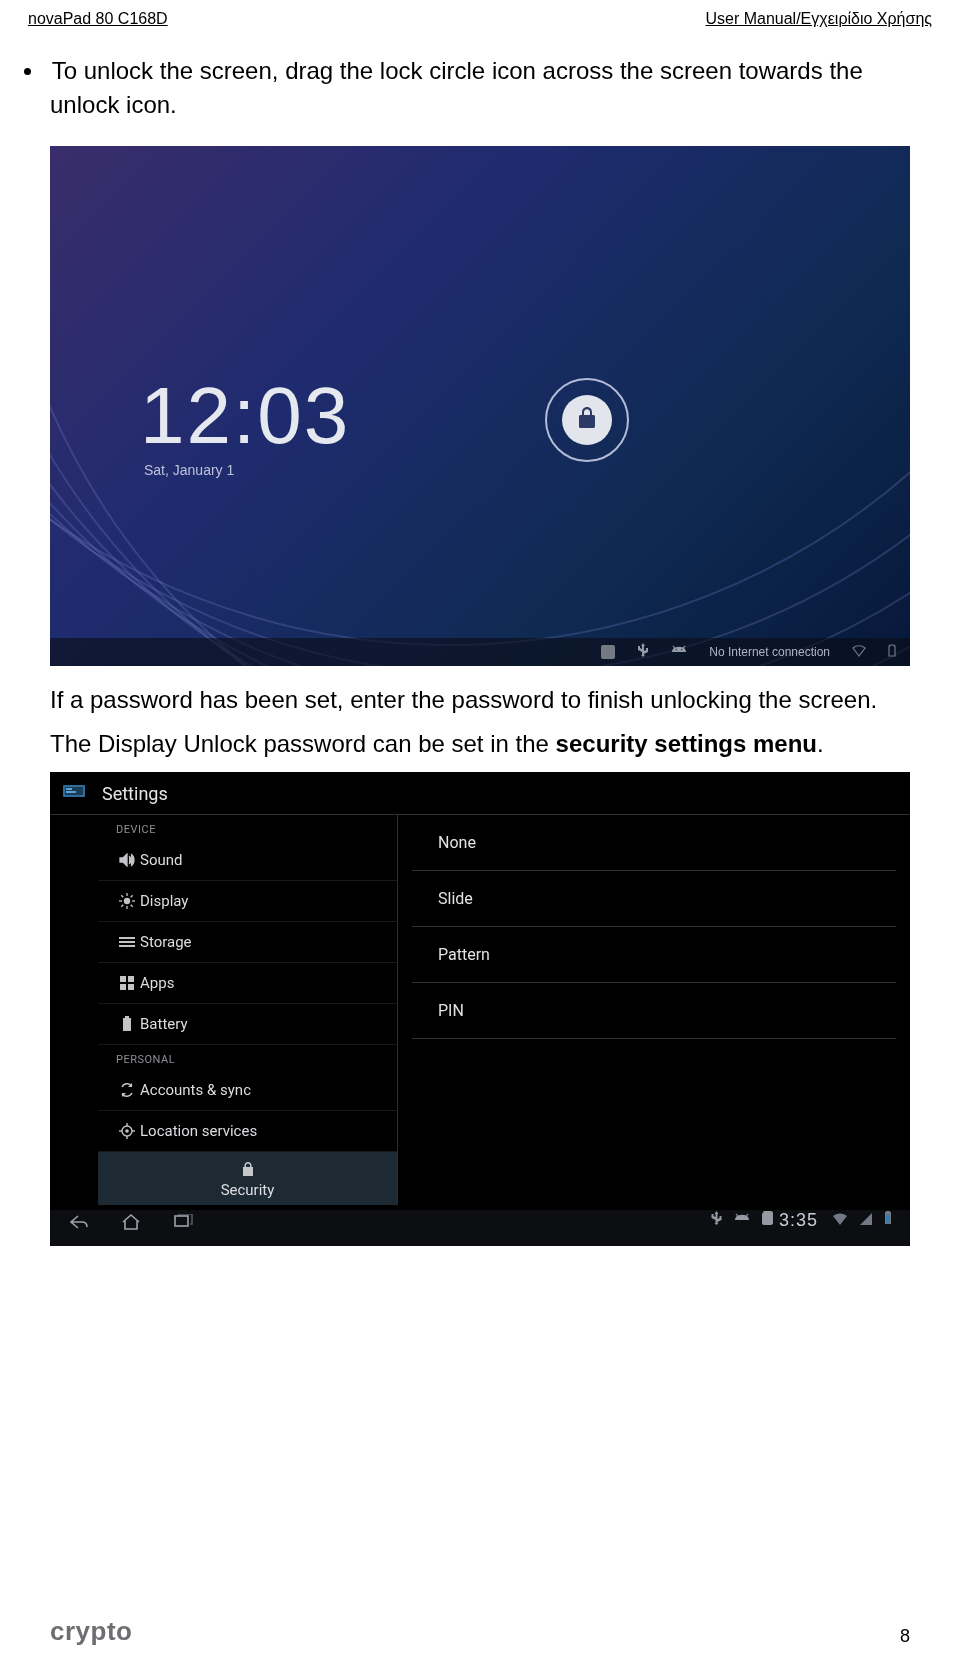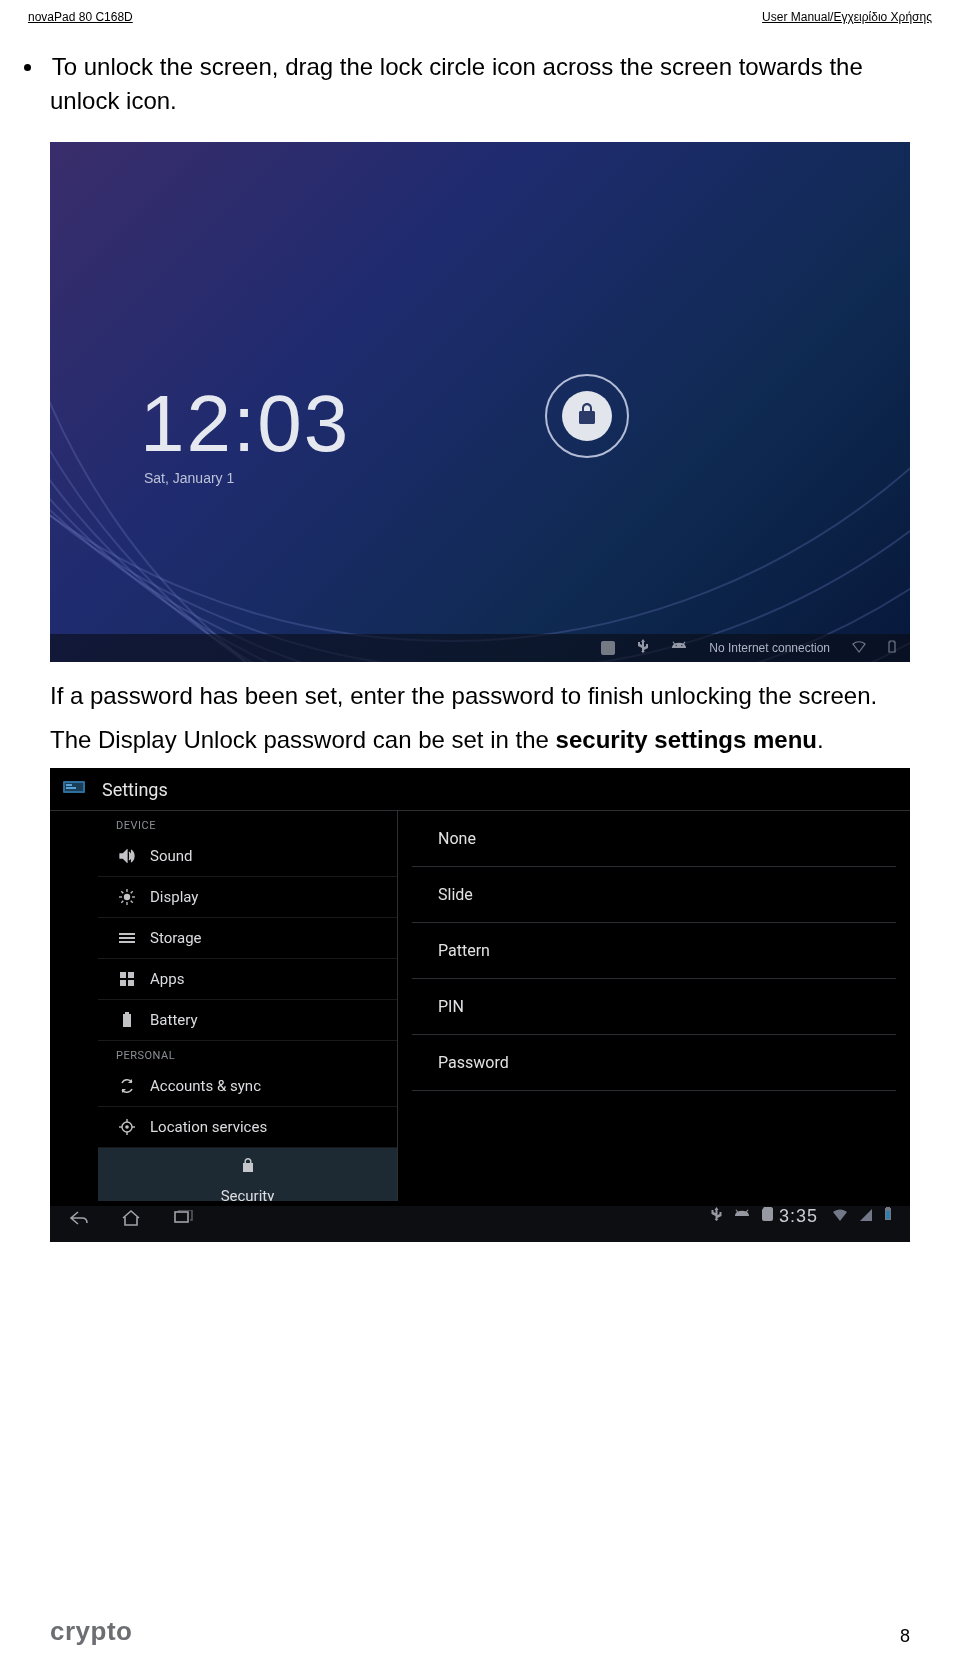--- a/index.html
+++ b/index.html
@@ -1,56 +1,56 @@
 <!DOCTYPE html>
 <html><head>
 <meta charset="utf-8">
 <style>
   * { margin: 0; padding: 0; box-sizing: border-box; }
   body { width: 960px; height: 1675px; background: #ffffff; font-family: Arial, Helvetica, sans-serif; color: #000; position: relative; }
-  .page-header { display: flex; justify-content: space-between; padding: 10px 28px 0; font-size: 12px; }
+  .page-header { display: flex; justify-content: space-between; padding: 10px 28px 0; font-size: 16px; }
   .page-header .left { text-decoration: underline; }
   .page-header .right { text-decoration: underline; }
   .content { padding: 10px 50px 0; }
   .bullet-para { font-size: 24px; line-height: 1.35; margin: 16px 0 24px; }
   .bullet-dot { display: inline-block; width: 7px; height: 7px; background: #000; border-radius: 50%; vertical-align: middle; margin-right: 14px; margin-left: -26px; }
   .bullet-para span.txt { vertical-align: middle; }
 
   
   .lockscreen { width: 860px; height: 520px; background: linear-gradient(135deg, #3a2d6b 0%, #1f2b6f 35%, #0f2a52 70%, #07183a 100%); margin: 0 0 18px; position: relative; overflow: hidden; }
   .wave { position: absolute; width: 1400px; height: 1400px; border-radius: 50%; border: 2px solid rgba(120,130,200,0.28); }
   .w1 { top: -900px; left: -300px; }
   .w2 { top: -870px; left: -260px; }
   .w3 { top: -840px; left: -220px; }
   .w4 { top: -810px; left: -180px; }
   .w5 { top: -780px; left: -140px; }
   .w6 { top: -750px; left: -100px; }
   .w7 { top: -720px; left: -60px; }
   .clock { position: absolute; left: 90px; top: 230px; color: #e6e8ef; }
-  .clock .time { font-family: "Segoe UI Light", "Helvetica Neue", Arial, sans-serif; font-weight: 200; font-size: 80px; letter-spacing: 2px; line-height: 1; margin-top: 12px; }
+  .clock .time { font-family: "Segoe UI Light", "Helvetica Neue", Arial, sans-serif; font-weight: 200; font-size: 80px; letter-spacing: 2px; line-height: 1; }
   .clock .date { font-size: 14px; color: #bcc2d8; margin-top: 6px; margin-left: 4px; }
   .lockcircle-wrap { position: absolute; left: 495px; top: 232px; width: 84px; height: 84px; border: 2px solid rgba(220,225,245,0.8); border-radius: 50%; display: flex; align-items: center; justify-content: center; }
   .lockcircle-inner { width: 50px; height: 50px; background: rgba(255,255,255,0.88); border-radius: 50%; display: flex; align-items: center; justify-content: center; }
   .statusbar { position: absolute; bottom: 0; left: 0; right: 0; height: 28px; background: rgba(10,12,20,0.6); display: flex; align-items: center; justify-content: flex-end; padding: 0 14px; gap: 22px; }
   .statusbar .noconn { color: #aeb4c6; font-size: 12px; }
   .statusbar .sysicon { opacity: 0.7; }
   .statusbar .notif-box { width: 14px; height: 14px; background: #ccc; border-radius: 2px; opacity: .55; }
 
   .body-para { font-size: 24px; line-height: 1.35; margin: 6px 0 12px; }
   .body-para b { font-weight: bold; }
 
   
   .settings { width: 860px; height: 474px; background: #000; position: relative; font-family: "Roboto", "Segoe UI", Arial, sans-serif; color: #e0e0e0; }
   .settings-top { display: flex; align-items: center; gap: 16px; padding: 10px 12px; }
   .settings-top .title { font-size: 18px; color: #e6e6e6; }
   .divider { height: 1px; background: #2d2f33; }
   .settings-body { display: flex; height: 390px; margin-left: 48px; }
   .side { width: 300px; border-right: 1px solid #2d2f33; overflow: hidden; }
   .side .section-label { font-size: 11px; color: #8b8f95; padding: 8px 18px 4px; letter-spacing: 0.5px; }
-  .side-item { display: flex; align-items: center; gap: 14px; padding: 11px 20px; font-size: 15px; color: #dcdde1; border-bottom: 1px solid rgba(70,72,78,0.35); cursor: pointer; }
+  .side-item { display: flex; align-items: center; gap: 4px; padding: 11px 20px; font-size: 15px; color: #dcdde1; border-bottom: 1px solid rgba(70,72,78,0.35); cursor: pointer; }
   .side-item.cut { border-bottom: none; }
   .side-item.selected { background: #1e2a33; padding: 10px 9px; flex-direction: column; }
   .side-item .icon { width: 18px; display: flex; justify-content: center; opacity: .9; }
 
   .rightcol { flex: 1; padding: 0 14px; }
   .lock-option { padding: 18px 26px; font-size: 16px; color: #e2e2e4; border-bottom: 1px solid #2c2e33; cursor: pointer; }
 
   .navbar { position: absolute; bottom: 0; left: 0; right: 0; height: 36px; background: #0d0e11; display: flex; align-items: flex-start; padding: 0 12px; }
   .navbar .navbtn { width: 34px; height: 24px; margin-right: 18px; display: flex; align-items: center; justify-content: center; opacity: .85; }
   .navbar .spacer { flex: 1; }
@@ -245,21 +245,20 @@
             </span>
           <span>Language &amp; input</span>
         </div>
       </div>
 
       <div class="rightcol">
         <div class="lock-option">None</div>
         <div class="lock-option">Slide</div>
         <div class="lock-option">Pattern</div>
         <div class="lock-option">PIN</div>
-        <div class="lock-option">Password</div>
       </div>
     </div>
 
     <div class="navbar">
       <div class="navbtn">
         <svg width="22" height="18" viewBox="0 0 22 18">
             <path fill="none" stroke="#b9bcc6" stroke-width="1.6" d="M10 3L3 9l7 6M3 9h11c3 0 5 2 5 5"></path>
           </svg>
       </div>
       <div class="navbtn">

